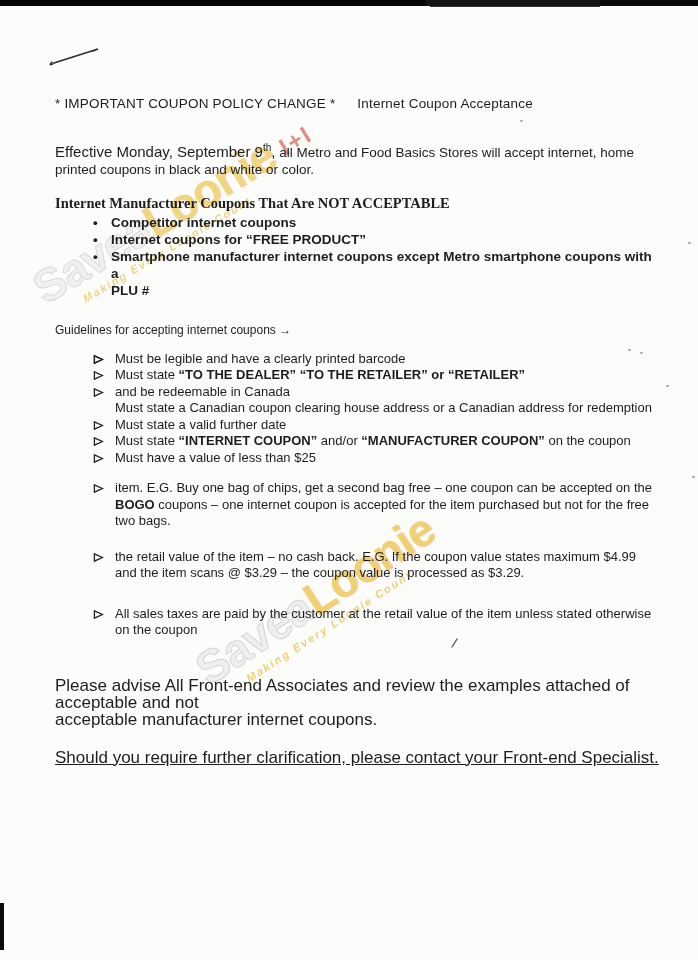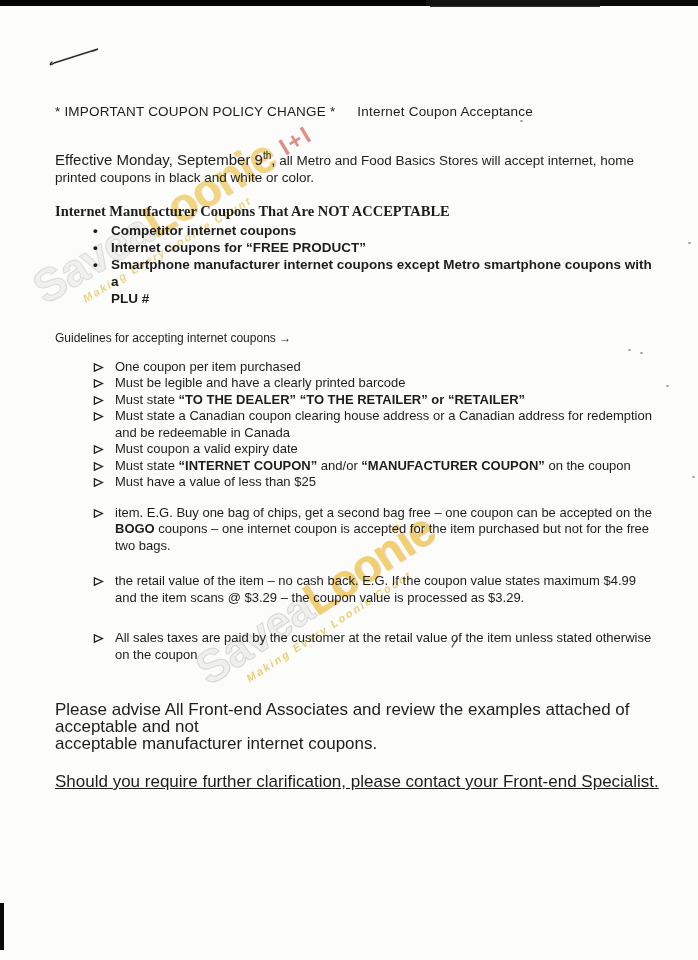--- a/index.html
+++ b/index.html
@@ -22,21 +22,21 @@
   .wm-a{left:18px;top:186px;transform:rotate(-31deg);opacity:.55;}
   .wm-b{left:182px;top:574px;transform:rotate(-33deg);opacity:.62;}
   .wm-brand{font-size:46px;font-weight:bold;letter-spacing:-1px;line-height:1;}
   .wm-ghost{color:rgba(150,150,150,.22);-webkit-text-stroke:1px rgba(130,130,130,.45);}
   .wm-gold{color:#e9b61f;text-shadow:1px 1px 0 rgba(224,123,40,.55);}
   .wm-dom{font-size:20px;font-weight:bold;color:#c43a28;vertical-align:super;margin-left:2px;}
   .wm-flag{font-size:24px;font-weight:bold;color:#c8372a;vertical-align:middle;margin-left:10px;letter-spacing:2px;}
   .wm-tagline{font-size:11px;font-style:italic;font-weight:bold;color:#e3b324;letter-spacing:2px;margin-top:2px;margin-left:36px;}
 
   
-  .content{position:absolute;left:55px;top:104px;width:605px;z-index:2;}
+  .content{position:absolute;left:55px;top:96px;width:605px;z-index:2;}
   .doc-title{font-size:13.5px;letter-spacing:.2px;}
   .doc-title .note{margin-left:22px;}
   .intro{margin-top:28px;font-size:13.5px;line-height:17px;}
   .b{font-weight:bold;}
   .intro .lead{font-size:15px;font-weight:normal;}
   sup{font-size:10px;font-weight:normal;}
   .h-na{margin-top:17px;font-size:14.5px;font-weight:bold;font-family:Liberation Serif, serif;}
   .blist{margin:2px 0 0 0;padding:0;list-style:none;}
   .blist li{position:relative;margin:0 0 0 38px;padding-left:18px;font-size:13.5px;font-weight:bold;line-height:17px;}
   .bullet{position:absolute;left:0;top:0;font-weight:bold;}
@@ -114,46 +114,45 @@
       </li>
     </ul>
 
     <div class="h-guide">Guidelines for accepting internet coupons →</div>
 
     <ul class="alist">
       <li>
         <svg class="arrow" width="11" height="11" viewBox="0 0 11 11">
             <path d="M1.4 1.8 L9.4 5.5 L1.4 9.2 Z" fill="none" stroke="#222" stroke-width="1.3"></path>
           </svg>
-        <span>One coupon per item purchased</span>
       </li>
       <li>
         <svg class="arrow" width="11" height="11" viewBox="0 0 11 11">
             <path d="M1.4 1.8 L9.4 5.5 L1.4 9.2 Z" fill="none" stroke="#222" stroke-width="1.3"></path>
           </svg>
         <span>Must be legible and have a clearly printed barcode</span>
       </li>
       <li>
         <svg class="arrow" width="11" height="11" viewBox="0 0 11 11">
             <path d="M1.4 1.8 L9.4 5.5 L1.4 9.2 Z" fill="none" stroke="#222" stroke-width="1.3"></path>
           </svg>
         <span>Must state </span><span class="b">“TO THE DEALER” “TO THE RETAILER” or “RETAILER”</span>
       </li>
       <li>
         <svg class="arrow" width="11" height="11" viewBox="0 0 11 11">
             <path d="M1.4 1.8 L9.4 5.5 L1.4 9.2 Z" fill="none" stroke="#222" stroke-width="1.3"></path>
           </svg>
+        <span class="ln">and be redeemable in Canada</span>
         <span class="ln">Must state a Canadian coupon clearing house address or a Canadian address for redemption</span>
-        <span class="ln">and be redeemable in Canada</span>
-      </li>
-      <li>
-        <svg class="arrow" width="11" height="11" viewBox="0 0 11 11">
-            <path d="M1.4 1.8 L9.4 5.5 L1.4 9.2 Z" fill="none" stroke="#222" stroke-width="1.3"></path>
-          </svg>
-        <span>Must coupon a valid expiry date</span>
+      </li>
+      <li>
+        <svg class="arrow" width="11" height="11" viewBox="0 0 11 11">
+            <path d="M1.4 1.8 L9.4 5.5 L1.4 9.2 Z" fill="none" stroke="#222" stroke-width="1.3"></path>
+          </svg>
+        <span>Must state a valid further date</span>
       </li>
       <li>
         <svg class="arrow" width="11" height="11" viewBox="0 0 11 11">
             <path d="M1.4 1.8 L9.4 5.5 L1.4 9.2 Z" fill="none" stroke="#222" stroke-width="1.3"></path>
           </svg>
         <span>Must state </span><span class="b">“INTERNET COUPON”</span><span> and/or </span><span class="b">“MANUFACTURER COUPON”</span><span> on the coupon</span>
       </li>
       <li>
         <svg class="arrow" width="11" height="11" viewBox="0 0 11 11">
             <path d="M1.4 1.8 L9.4 5.5 L1.4 9.2 Z" fill="none" stroke="#222" stroke-width="1.3"></path>

